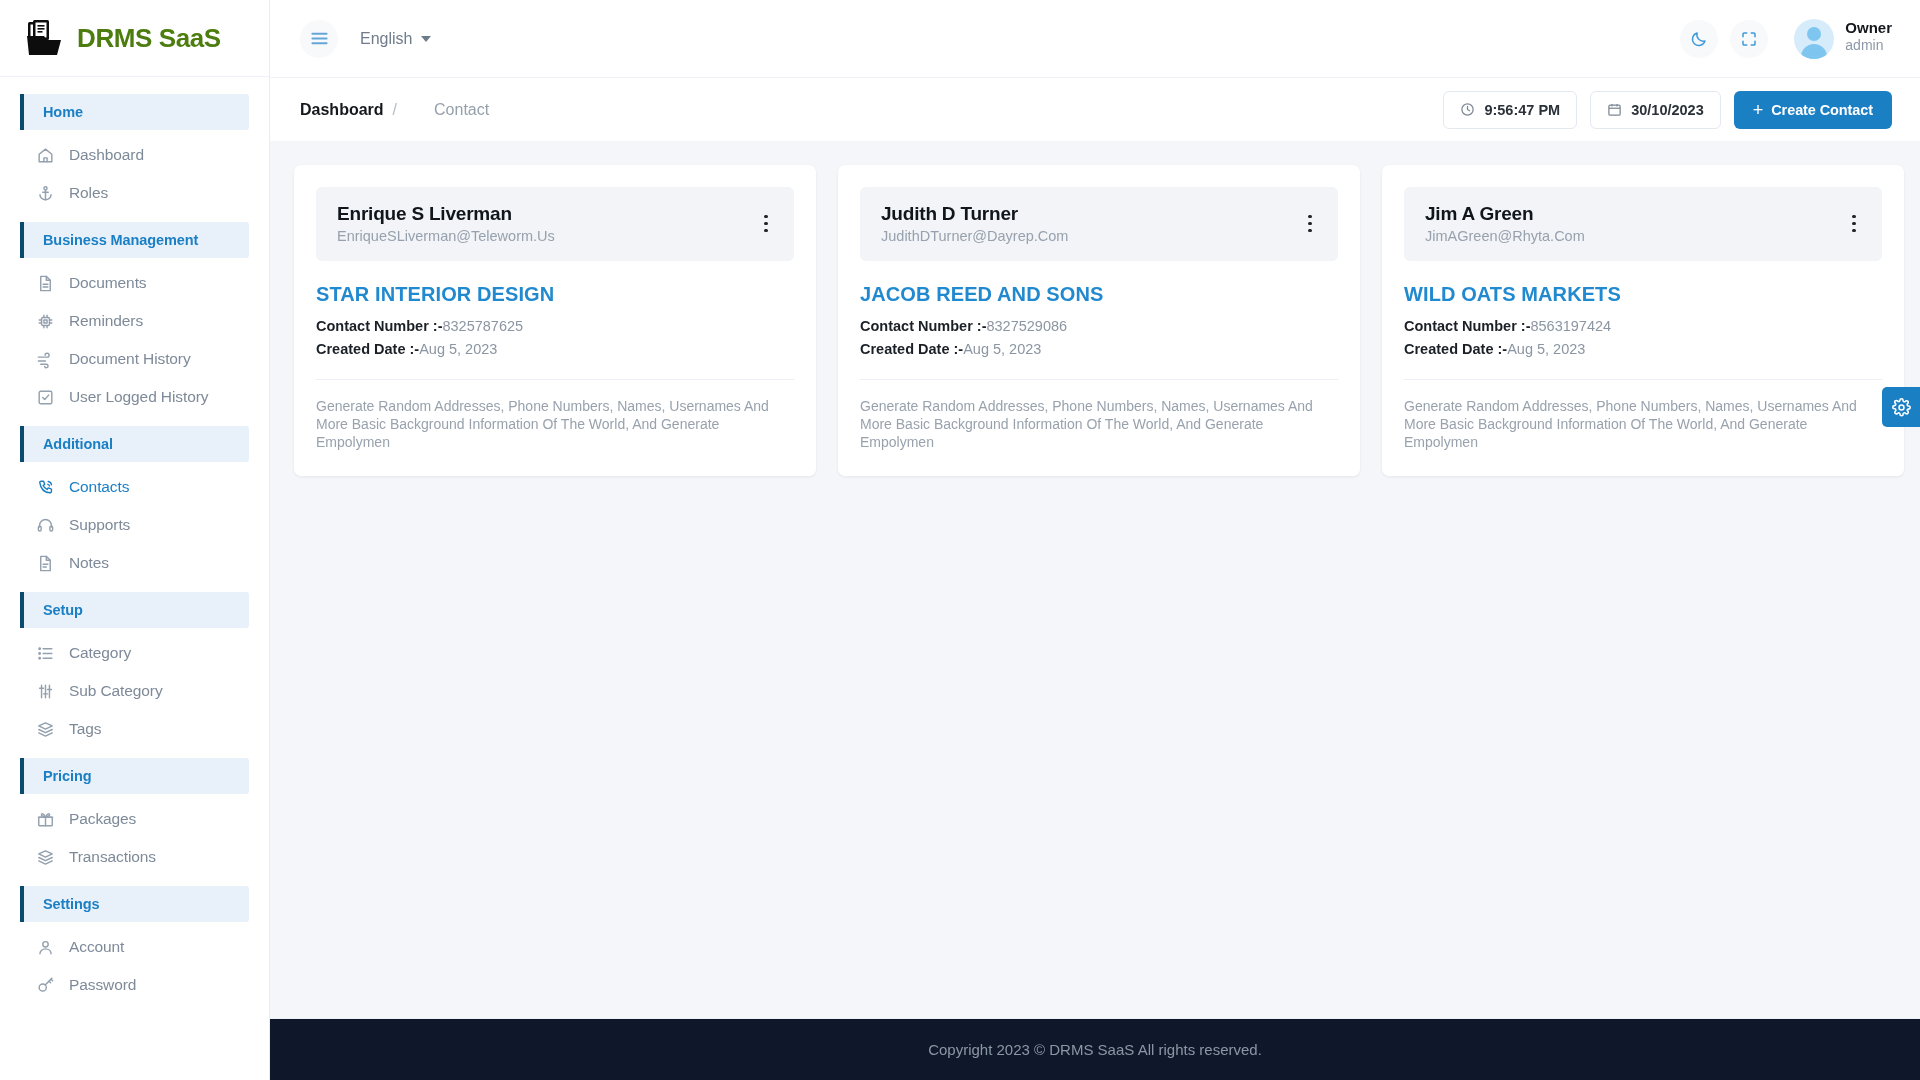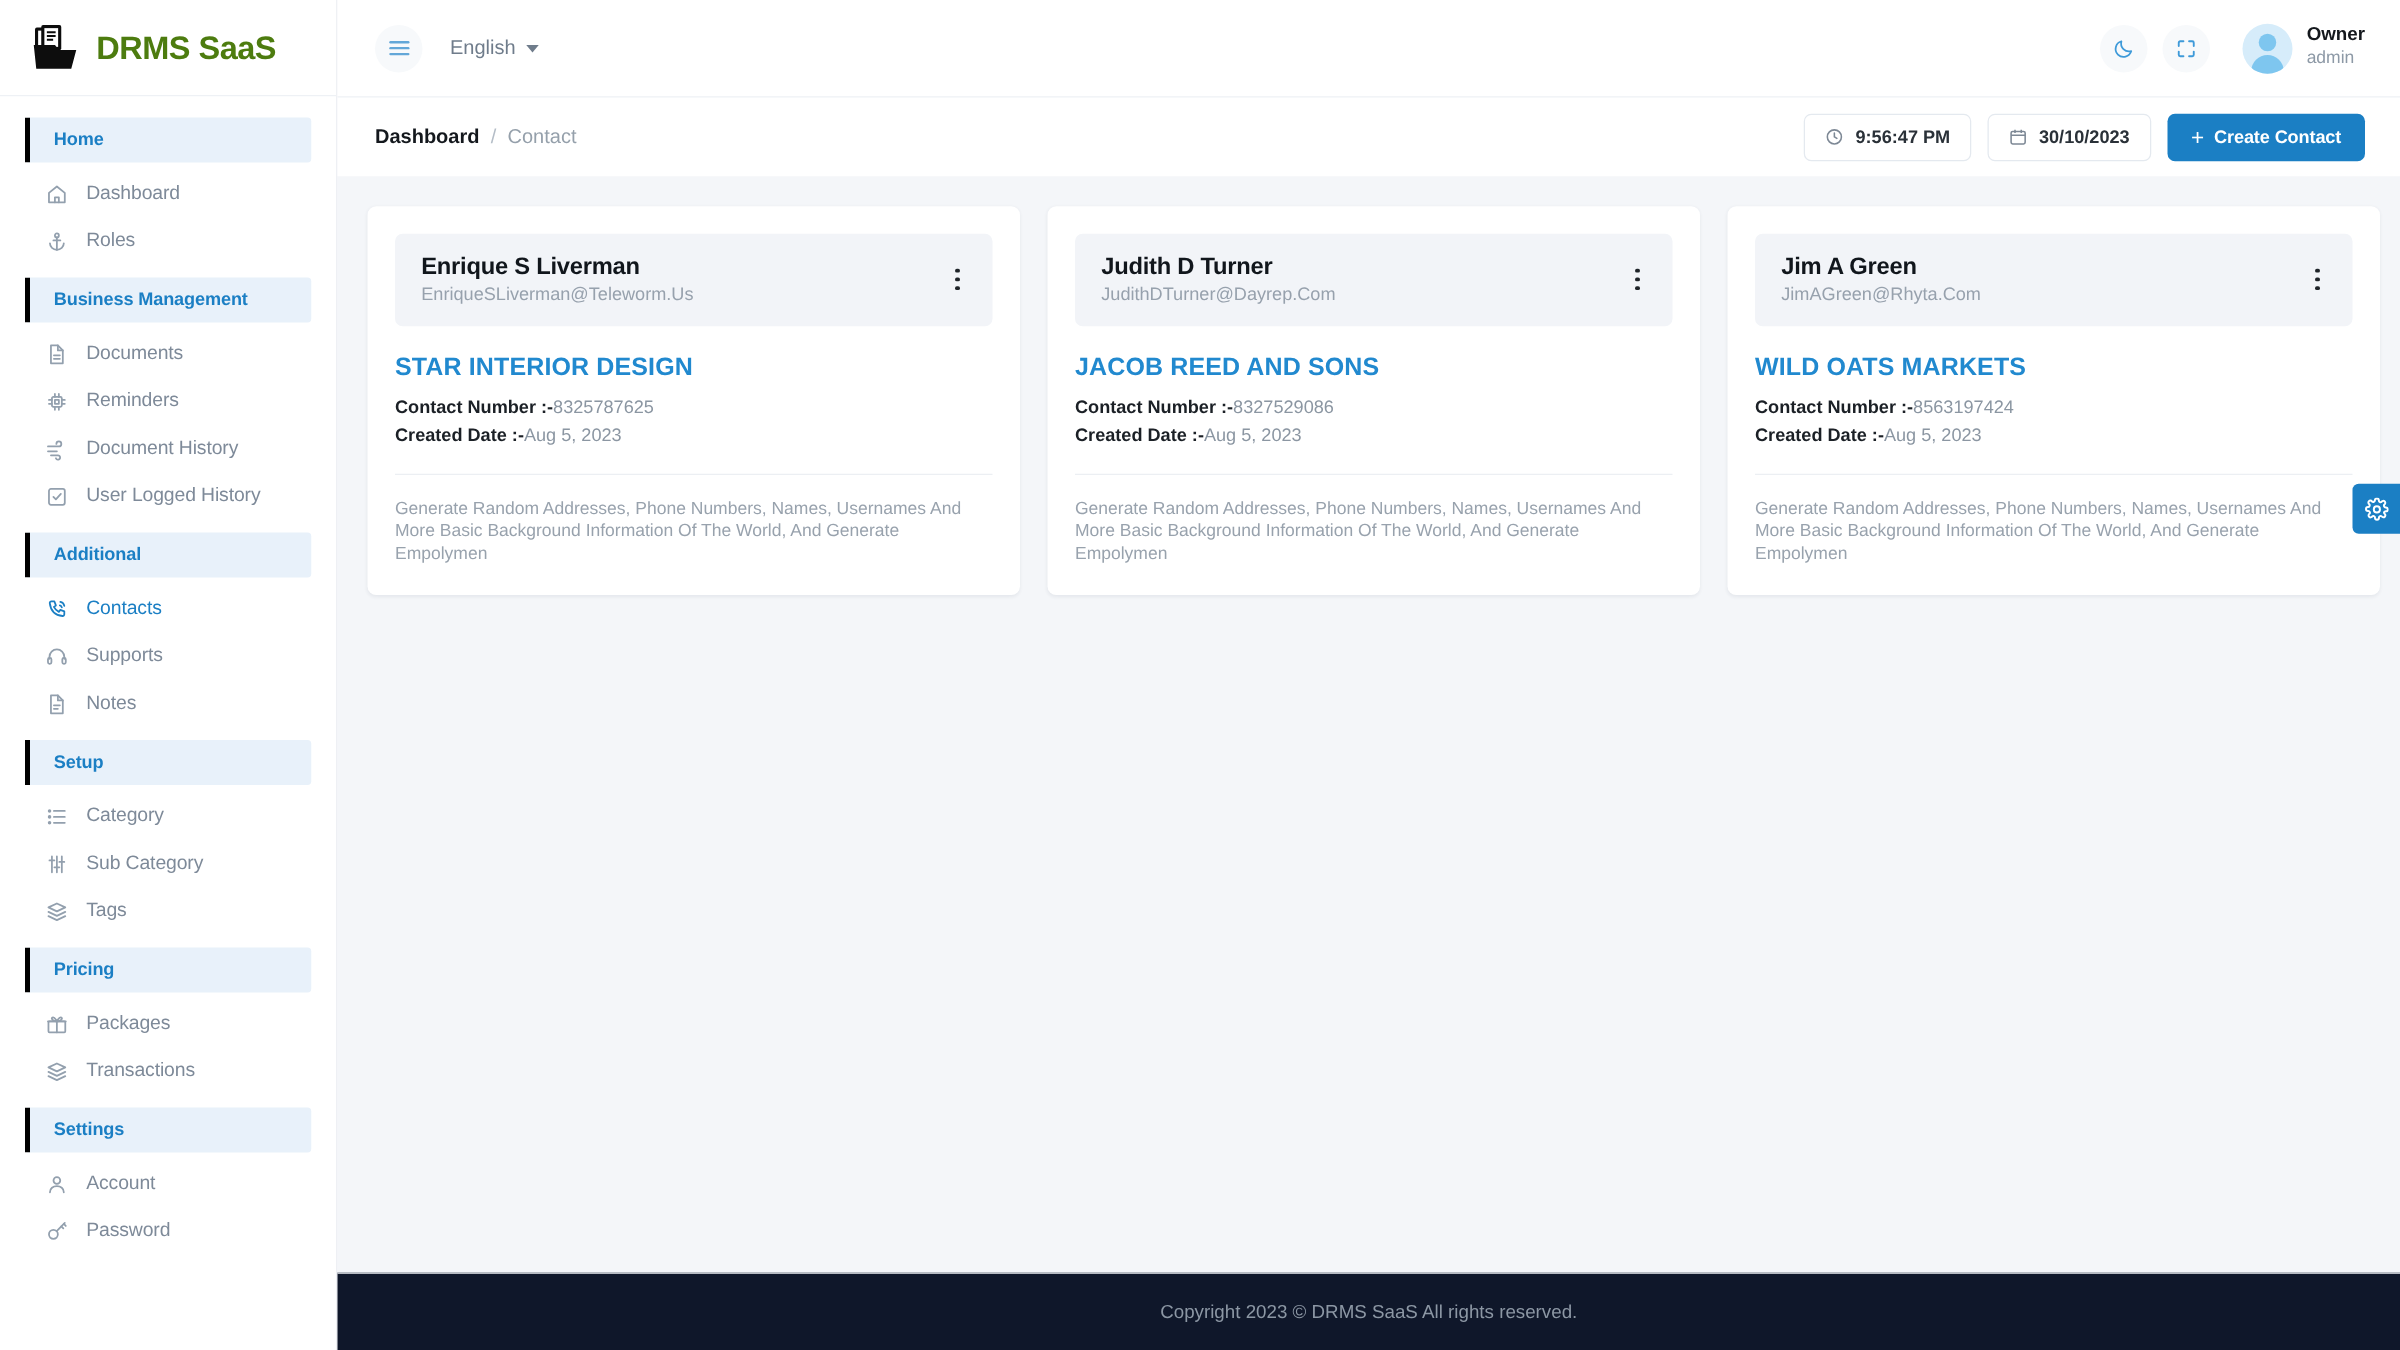--- a/index.html
+++ b/index.html
@@ -24,21 +24,21 @@
     padding-left: 26px; background: #fff;
     border-bottom: 1px solid #eef1f5;
   }
   .brand-logo { width: 40px; height: 38px; flex: 0 0 40px; }
   .brand-name {
     font-size: 26px; font-weight: 700; color: #4d7c0f; letter-spacing: -0.4px;
   }
   .nav { padding-top: 17px; flex: 1; }
   .nav-section {
     margin: 0 20px 6px 20px; height: 36px;
-    background: #e8f1fa; border-left: 4px solid #000000;
+    background: #e8f1fa; border-left: 4px solid #0c4a6e;
     display: flex; align-items: center; padding-left: 19px;
     border-radius: 0 3px 3px 0;
   }
   .nav-section-label {
     font-size: 14.5px; font-weight: 700; color: #1b7fc4; letter-spacing: -0.1px;
   }
   .nav-item {
     height: 38px; display: flex; align-items: center; gap: 14px;
     padding-left: 36px; cursor: pointer;
   }
@@ -83,21 +83,21 @@
   .user-name { font-size: 15px; font-weight: 700; color: #14181d; }
   .user-role { font-size: 14px; color: #8d99a6; }
 
   .subbar {
     height: 64px; background: #fff; display: flex; align-items: center;
     padding: 0 28px 0 30px; border-top: 1px solid #eef1f5; flex: 0 0 64px;
   }
   .crumbs { display: flex; align-items: center; gap: 9px; }
   .crumb-main { font-size: 16px; font-weight: 700; color: #14181d; }
   .crumb-sep { font-size: 16px; color: #b4bdc7; }
-  .crumb-sub { font-size: 16px; color: #95a0ab; }
+  .crumb-sub { font-size: 16px; color: #95a0ab; margin-left: 28px; }
   .subbar-spacer { flex: 1; }
   .pill {
     height: 38px; border: 1px solid #e4e9ef; border-radius: 6px; background: #fff;
     display: flex; align-items: center; gap: 9px; padding: 0 16px; margin-left: 13px;
     cursor: pointer;
   }
   .pill svg { width: 15px; height: 15px; color: #7d8895; }
   .pill-text { font-size: 14.5px; font-weight: 600; color: #2a3138; }
   .create-btn {
     height: 38px; border-radius: 6px; background: #1b7fc4; color: #fff;

